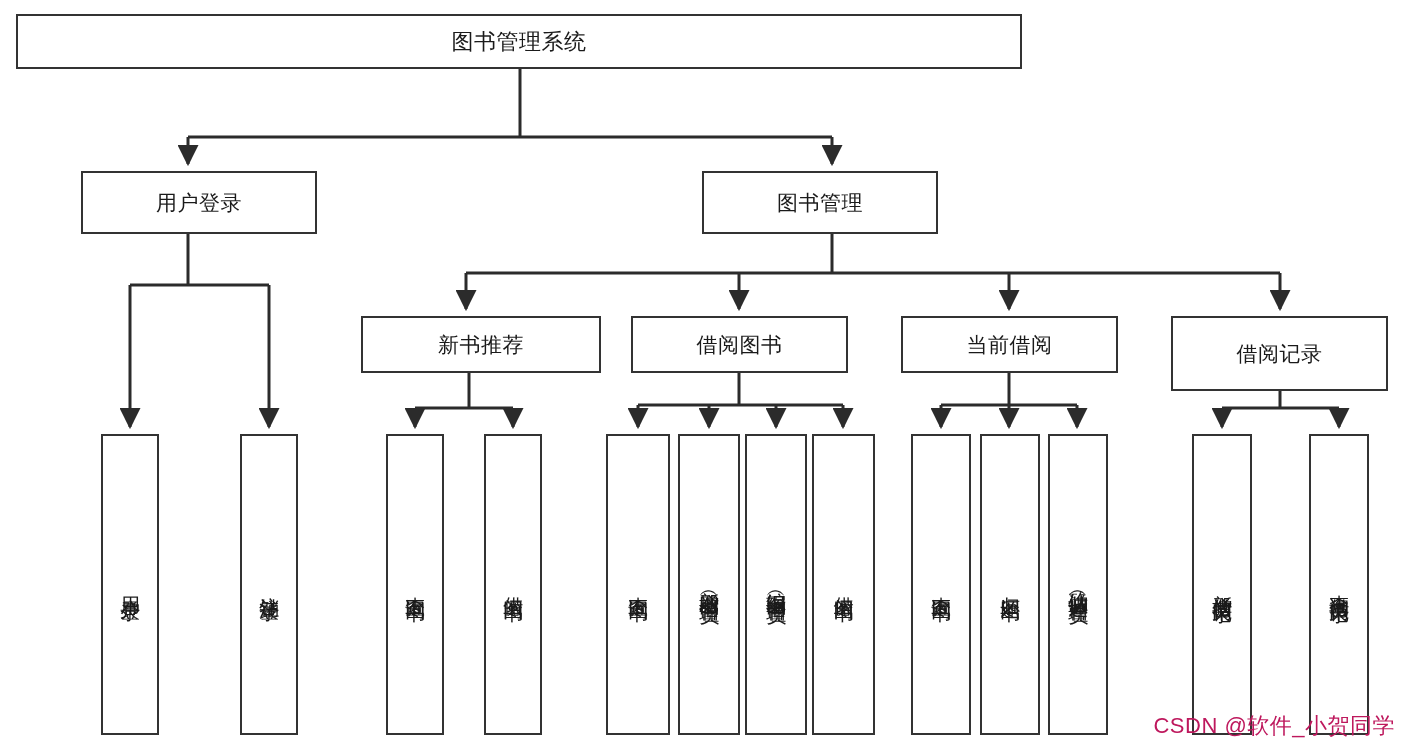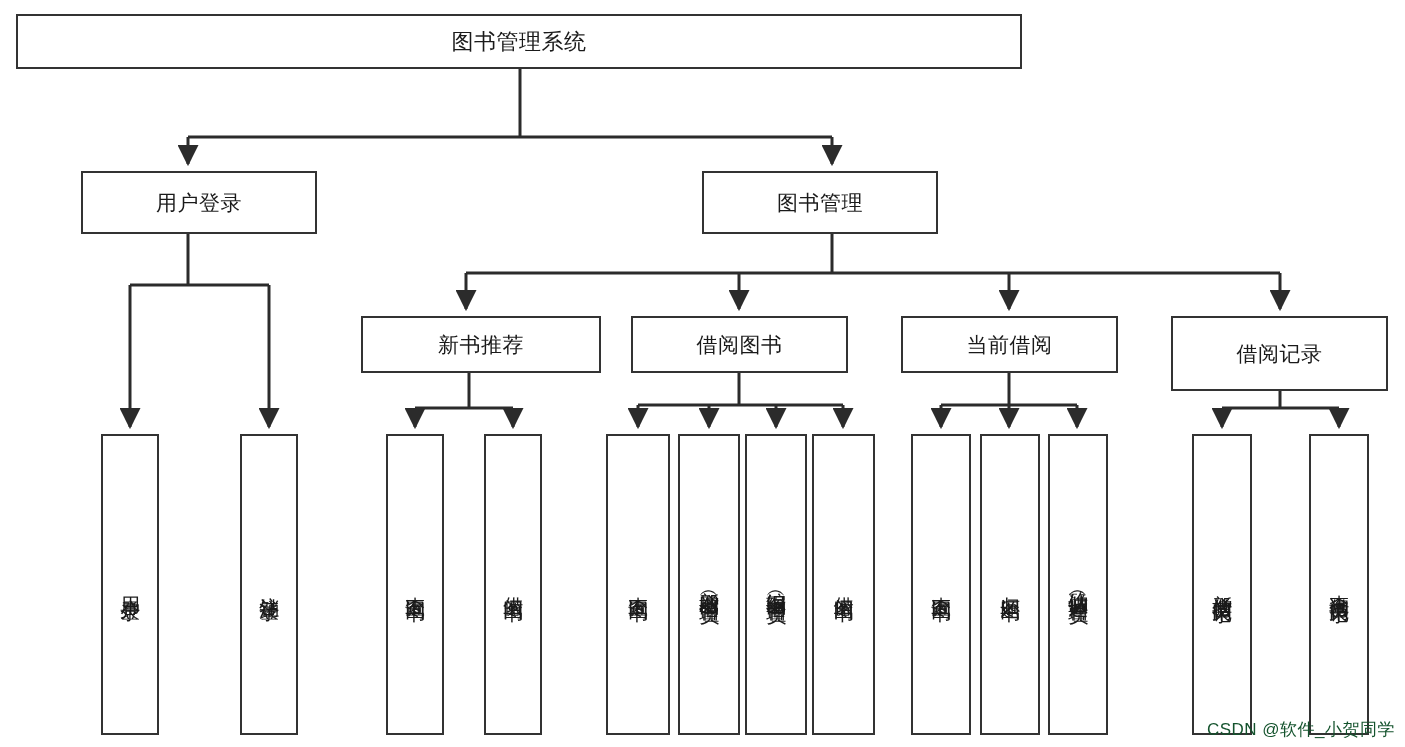--- a/index.html
+++ b/index.html
@@ -52,22 +52,22 @@
     text-orientation: upright;
     white-space: nowrap;
   }
   #title-node {
     font-size: 22px;
   }
   #watermark {
     position: absolute;
     right: 10px;
     bottom: 6px;
-    font-size: 17px;
-    color: #14532d;
+    font-size: 22px;
+    color: #be185d;
     letter-spacing: 0.5px;
     white-space: nowrap;
   }
 </style>
 </head>
 <body>
 
 <div id="canvas">
 
   <svg id="wires" viewBox="0 0 1405 747">

